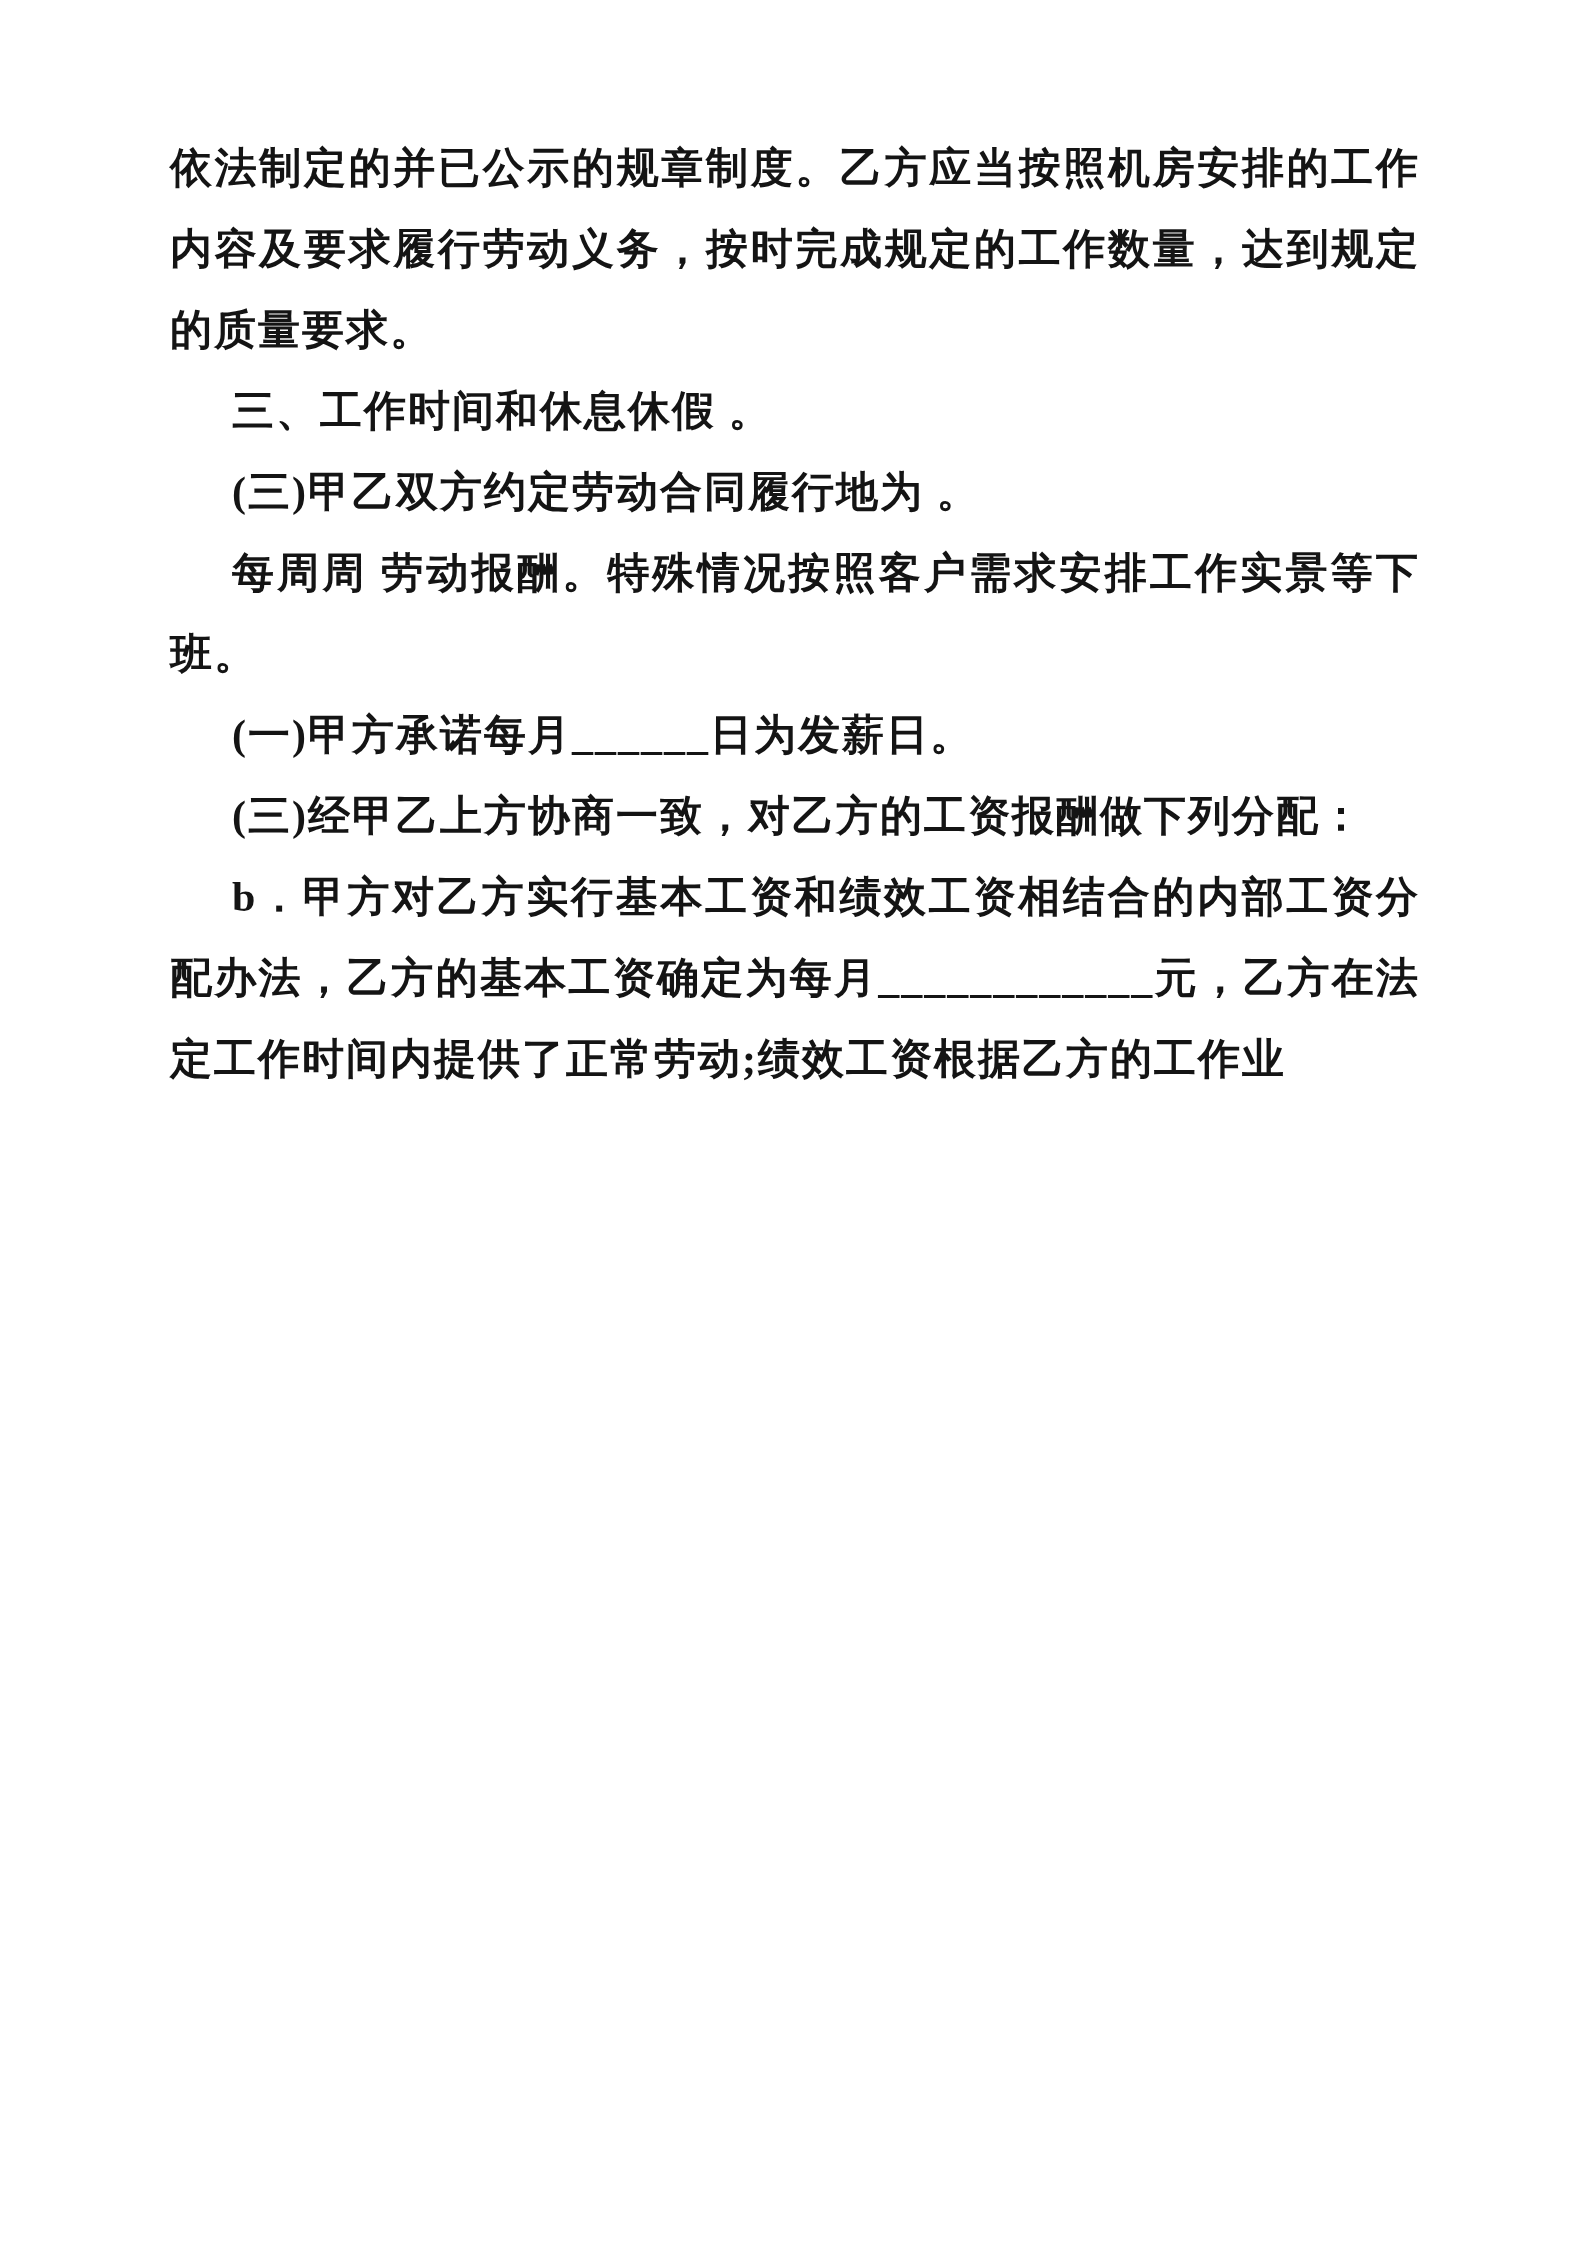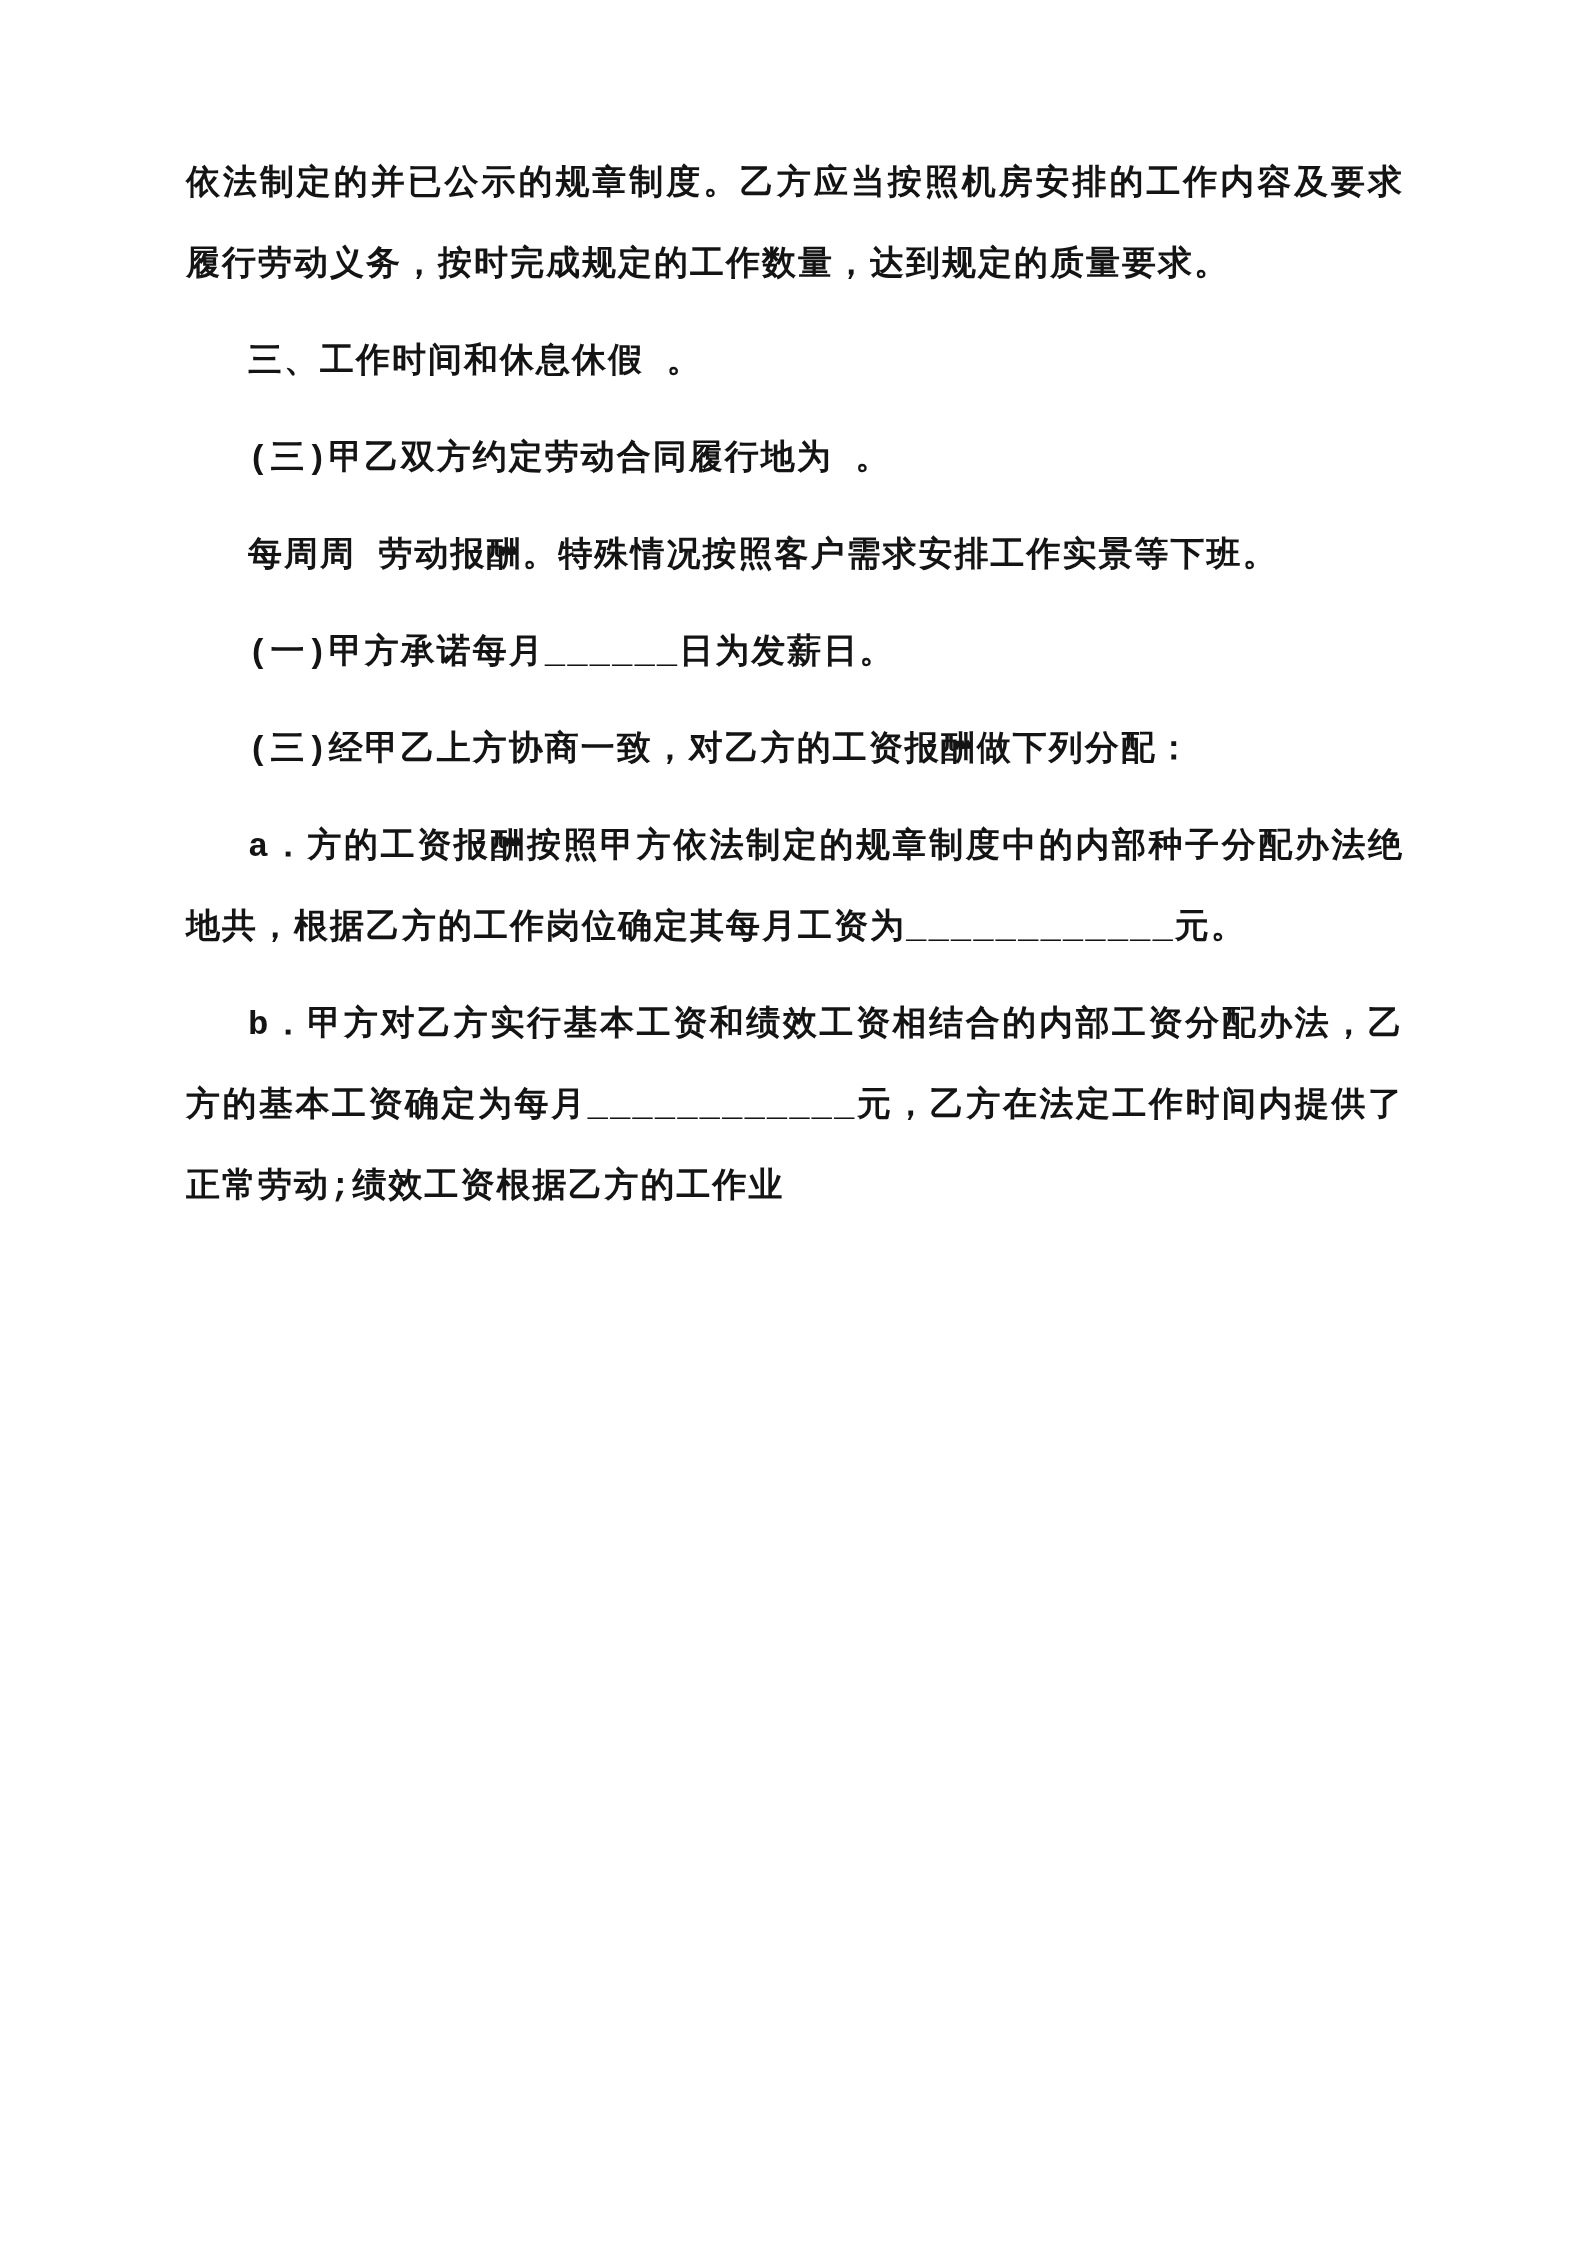--- a/index.html
+++ b/index.html
@@ -13,29 +13,29 @@
     overflow: hidden;
   }
   .page {
     box-sizing: border-box;
     width: 1586px;
     height: 2244px;
     background: #ffffff;
     padding: 128px 166px 0 170px;
   }
   .para {
-    font-family: Liberation Mono, monospace;
+    font-family: Liberation Serif, serif;
     font-weight: 700;
-    font-size: 34px;
+    font-size: 42px;
     line-height: 81px;
     color: #141414;
     text-align: justify;
     text-justify: inter-ideograph;
     letter-spacing: 2px;
-    margin: 16px;
+    margin: 0;
     word-break: break-all;
   }
   .para.indent {
     text-indent: 62px;
   }
 </style>
 </head>
 <body>
 
 <div class="page">
@@ -48,16 +48,15 @@
 
   <p class="para indent">每周周 劳动报酬。特殊情况按照客户需求安排工作实景等下班。</p>
 
 
 
   <p class="para indent">(一)甲方承诺每月______日为发薪日。</p>
 
 
   <p class="para indent">(三)经甲乙上方协商一致，对乙方的工资报酬做下列分配：</p>
 
-  <p class="para indent">a．方的工资报酬按照甲方依法制定的规章制度中的内部种子分配办法绝地共，根据乙方的工作岗位确定其每月工资为____________元。</p>
 
   <p class="para indent">b．甲方对乙方实行基本工资和绩效工资相结合的内部工资分配办法，乙方的基本工资确定为每月____________元，乙方在法定工作时间内提供了正常劳动;绩效工资根据乙方的工作业</p>
 </div>
 
 </body></html>

